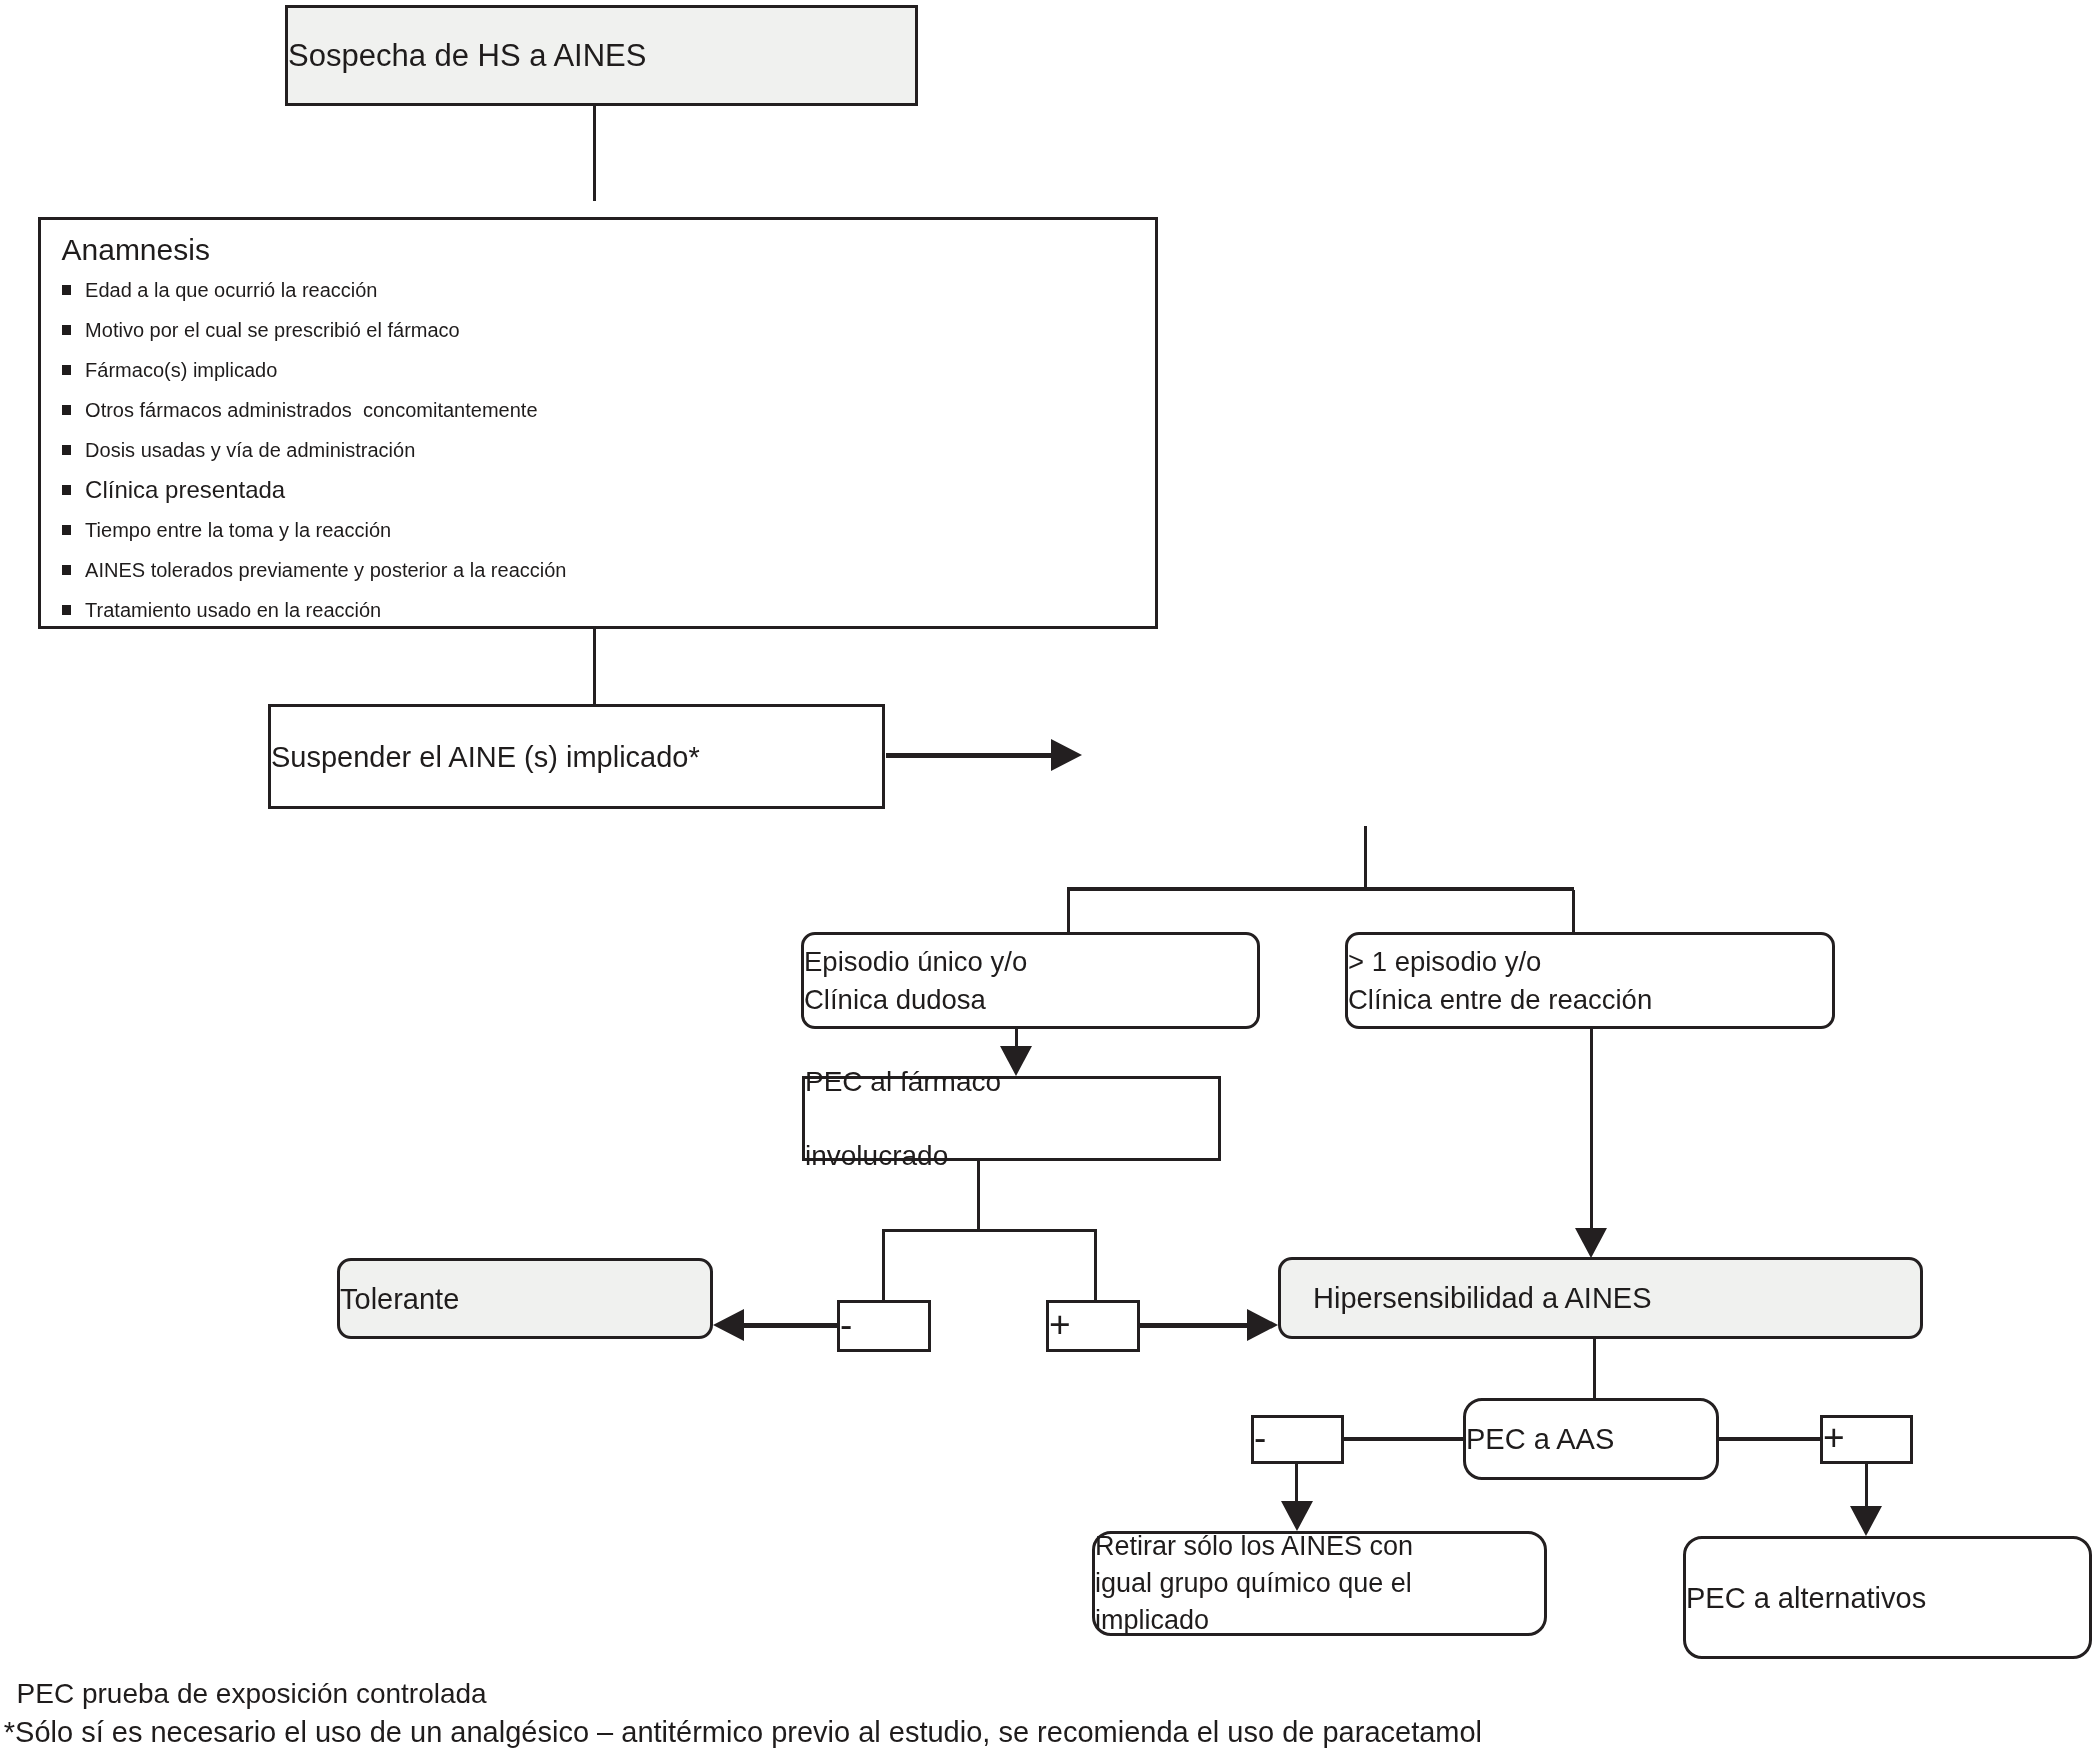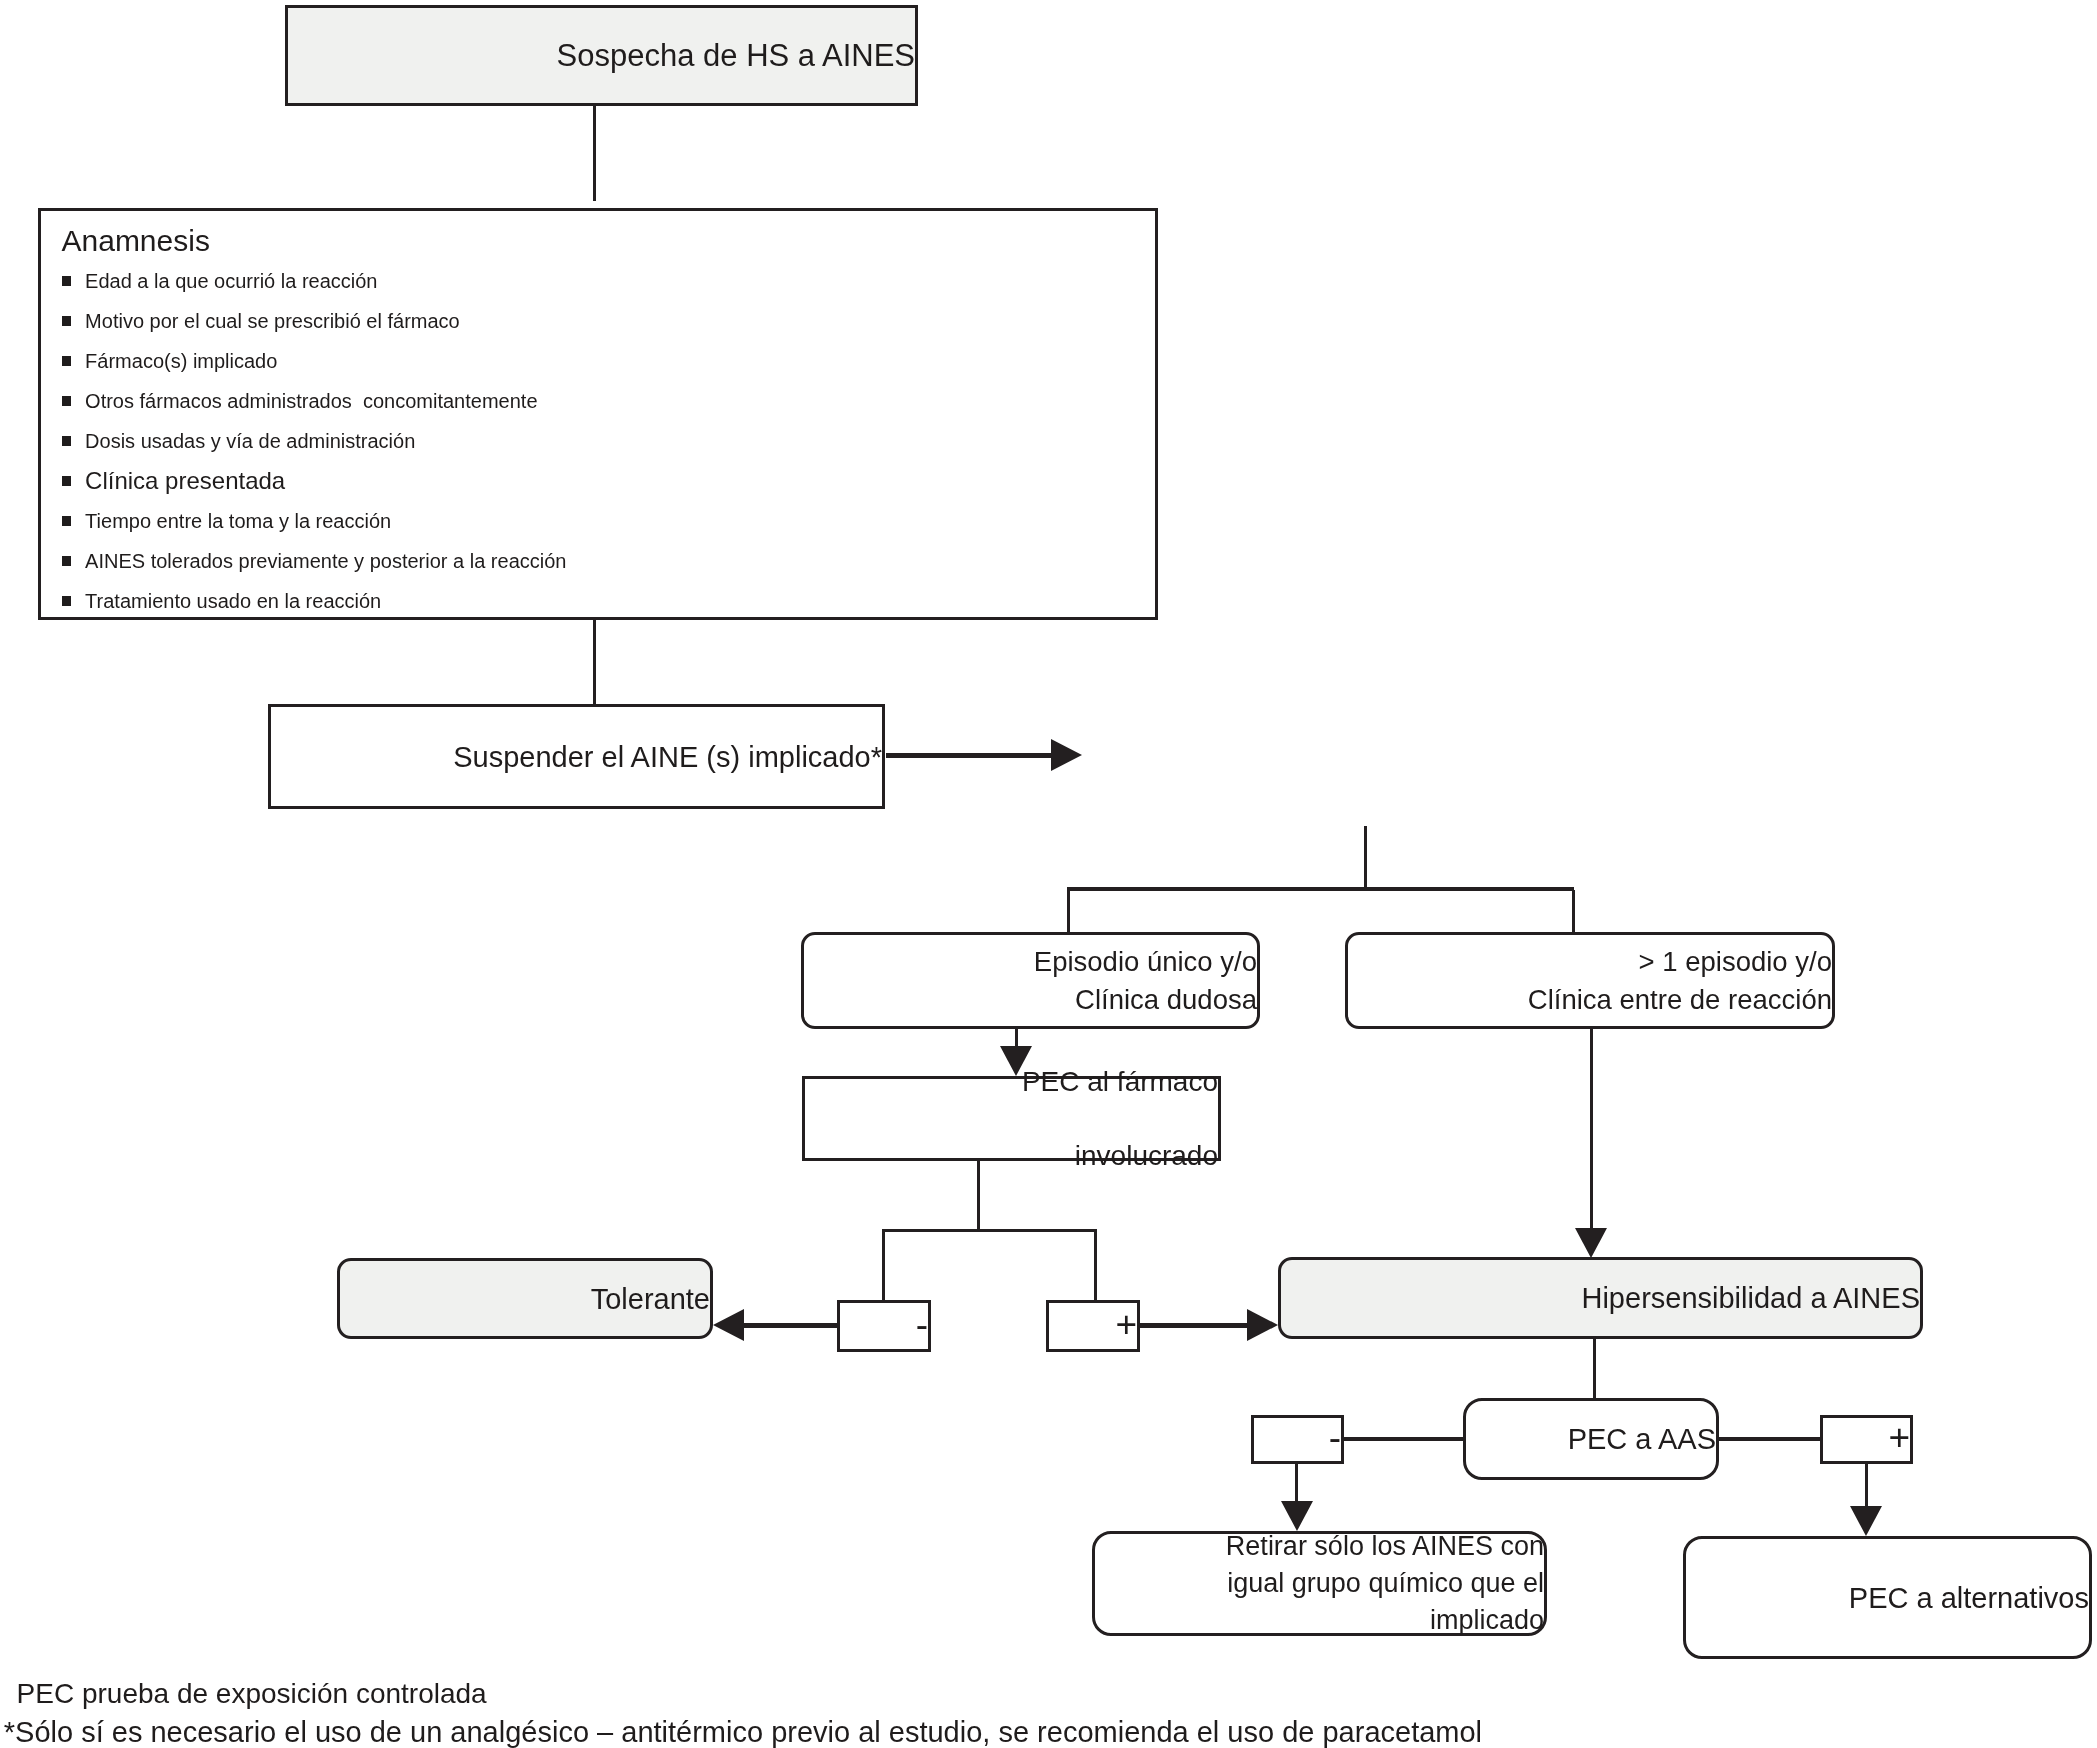--- a/index.html
+++ b/index.html
@@ -12,21 +12,21 @@
     color: #1a1a1a;
     overflow: hidden;
   }
   .node {
     position: absolute;
     box-sizing: border-box;
     border: 3.2px solid #231f20;
     background: #ffffff;
     display: flex;
     flex-direction: column;
-    align-items: flex-end;
+    align-items: flex-start;
     justify-content: center;
     text-align: center;
     font-size: 29px;
     line-height: 40px;
     color: #1f1c1c;
   }
   .node.gray { background: #f0f1ef; }
   .node.round20 { border-radius: 14px; }
   .node.round28 { border-radius: 19px; }
   .line { position: absolute; background: #231f20; }
@@ -94,21 +94,21 @@
   <div class="line" style="left:1295px;top:1463px;width:2.6px;height:40px;"></div>
   <div class="ah ah-down" style="left:1281px;top:1501px;"></div>
 
   <div class="line" style="left:1865px;top:1463px;width:2.6px;height:43px;"></div>
   <div class="ah ah-down" style="left:1850px;top:1506px;"></div>
 
   <div class="node gray" style="left:285px;top:5.1px;width:633px;height:101px;font-size:31px;">
     <span>Sospecha de HS a AINES</span>
   </div>
 
-  <div class="node anamnesis" style="left:38px;top:208px;width:1120px;height:412px;">
+  <div class="node anamnesis" style="left:38px;top:217px;width:1120px;height:412px;">
     <div class="an-title">Anamnesis</div>
     <div class="an-item"><span class="bullet"></span><span>Edad a la que ocurrió la reacción</span></div>
     <div class="an-item"><span class="bullet"></span><span>Motivo por el cual se prescribió el fármaco</span></div>
     <div class="an-item"><span class="bullet"></span><span>Fármaco(s) implicado</span></div>
     <div class="an-item"><span class="bullet"></span><span>Otros fármacos administrados  concomitantemente</span></div>
     <div class="an-item"><span class="bullet"></span><span>Dosis usadas y vía de administración</span></div>
     <div class="an-item small"><span class="bullet"></span><span>Clínica presentada</span></div>
     <div class="an-item"><span class="bullet"></span><span>Tiempo entre la toma y la reacción</span></div>
     <div class="an-item"><span class="bullet"></span><span>AINES tolerados previamente y posterior a la reacción</span></div>
     <div class="an-item"><span class="bullet"></span><span>Tratamiento usado en la reacción</span></div>

